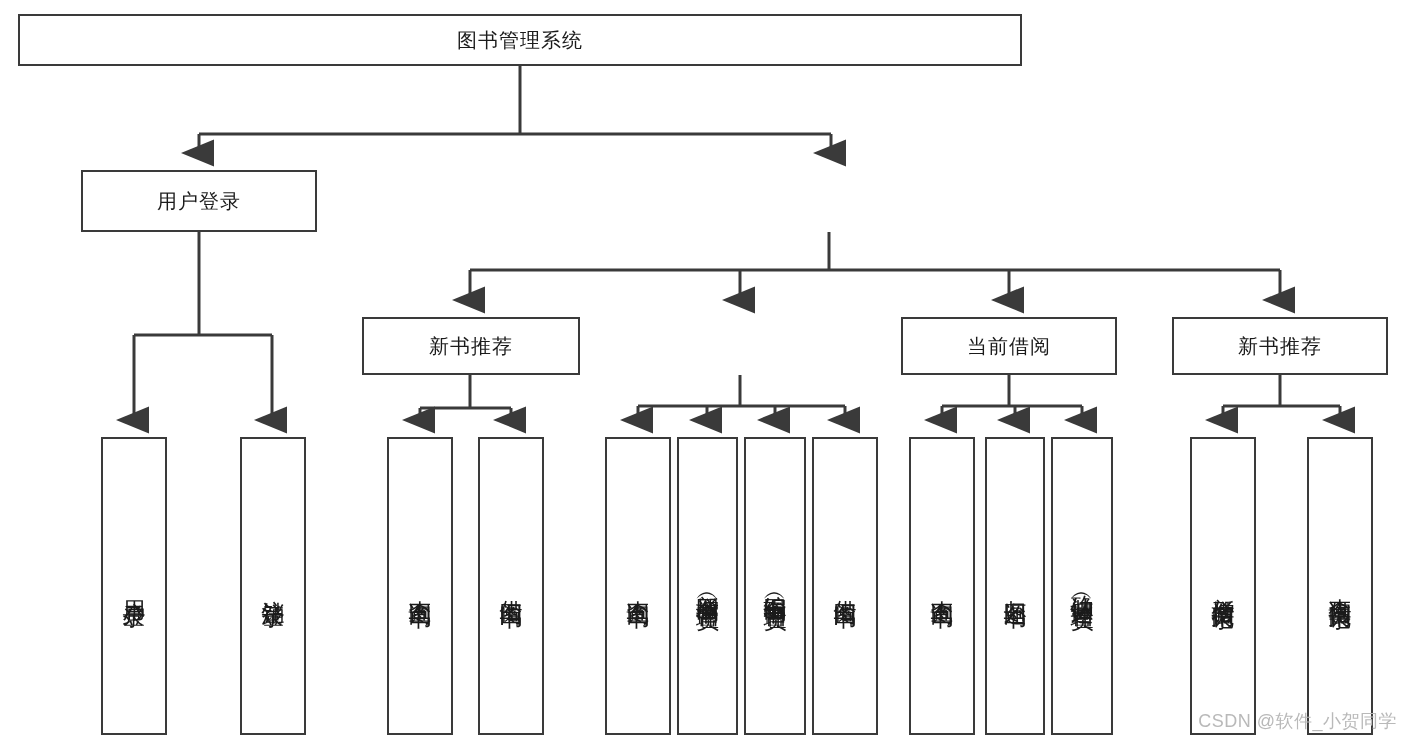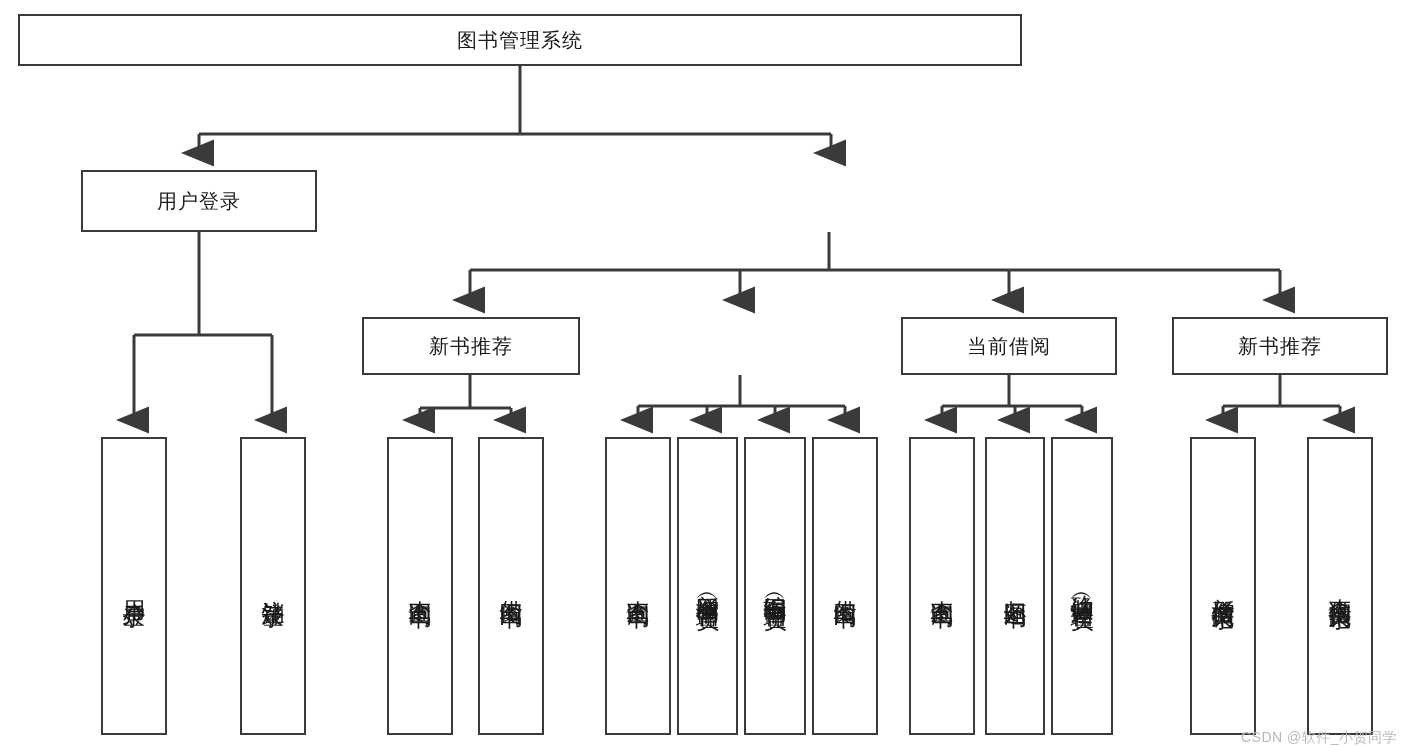--- a/index.html
+++ b/index.html
@@ -50,22 +50,22 @@
     padding: 4px 0;
   }
   .node.vert .label {
     writing-mode: vertical-rl;
     text-orientation: upright;
     text-align: center;
   }
   .watermark {
     position: absolute;
     right: 8px;
-    bottom: 0;
-    font-size: 14px;
+    bottom: 14px;
+    font-size: 18px;
     color: #b9b9b9;
     letter-spacing: 0.5px;
     z-index: 3;
     white-space: nowrap;
   }
 </style>
 </head>
 <body>
 
 <div id="canvas">

